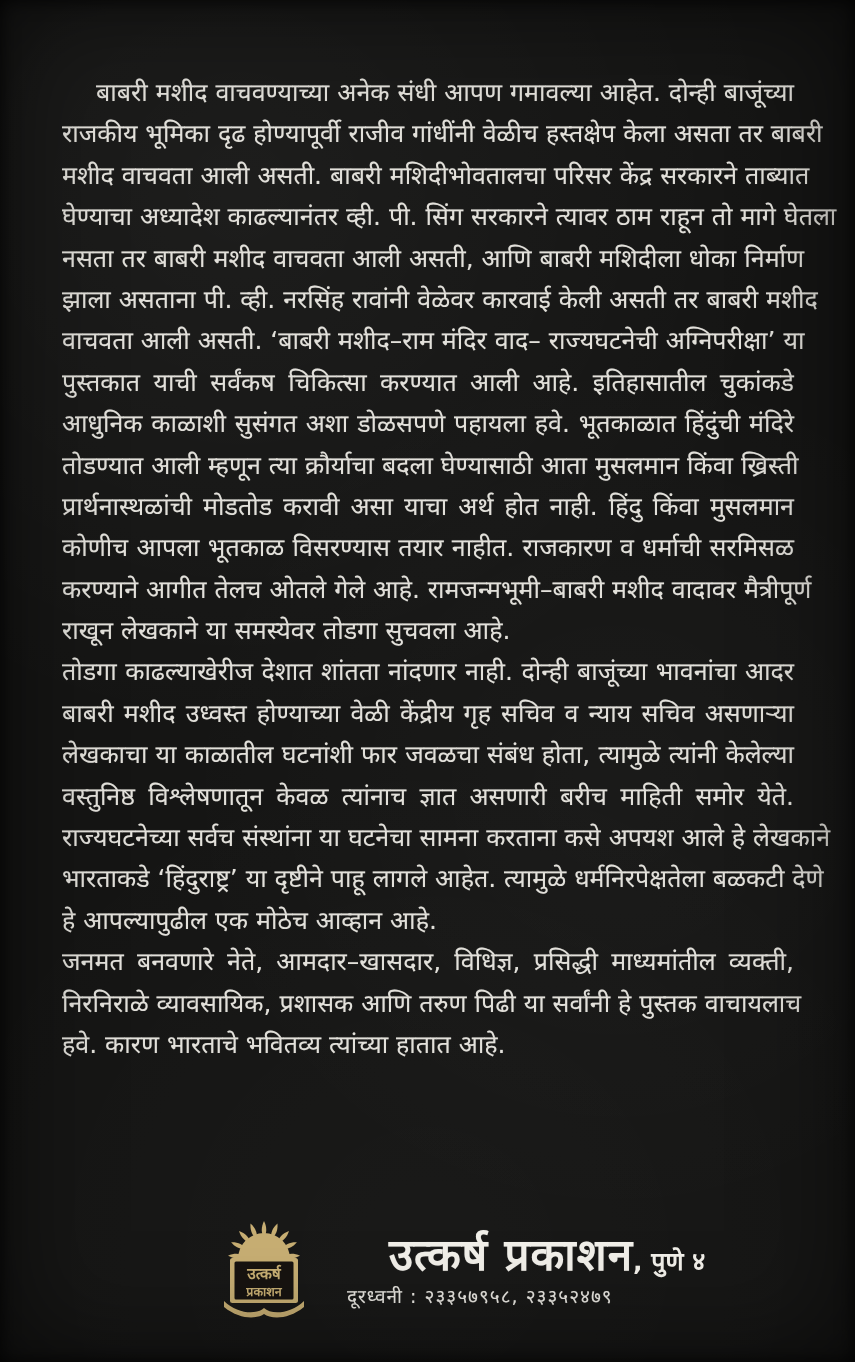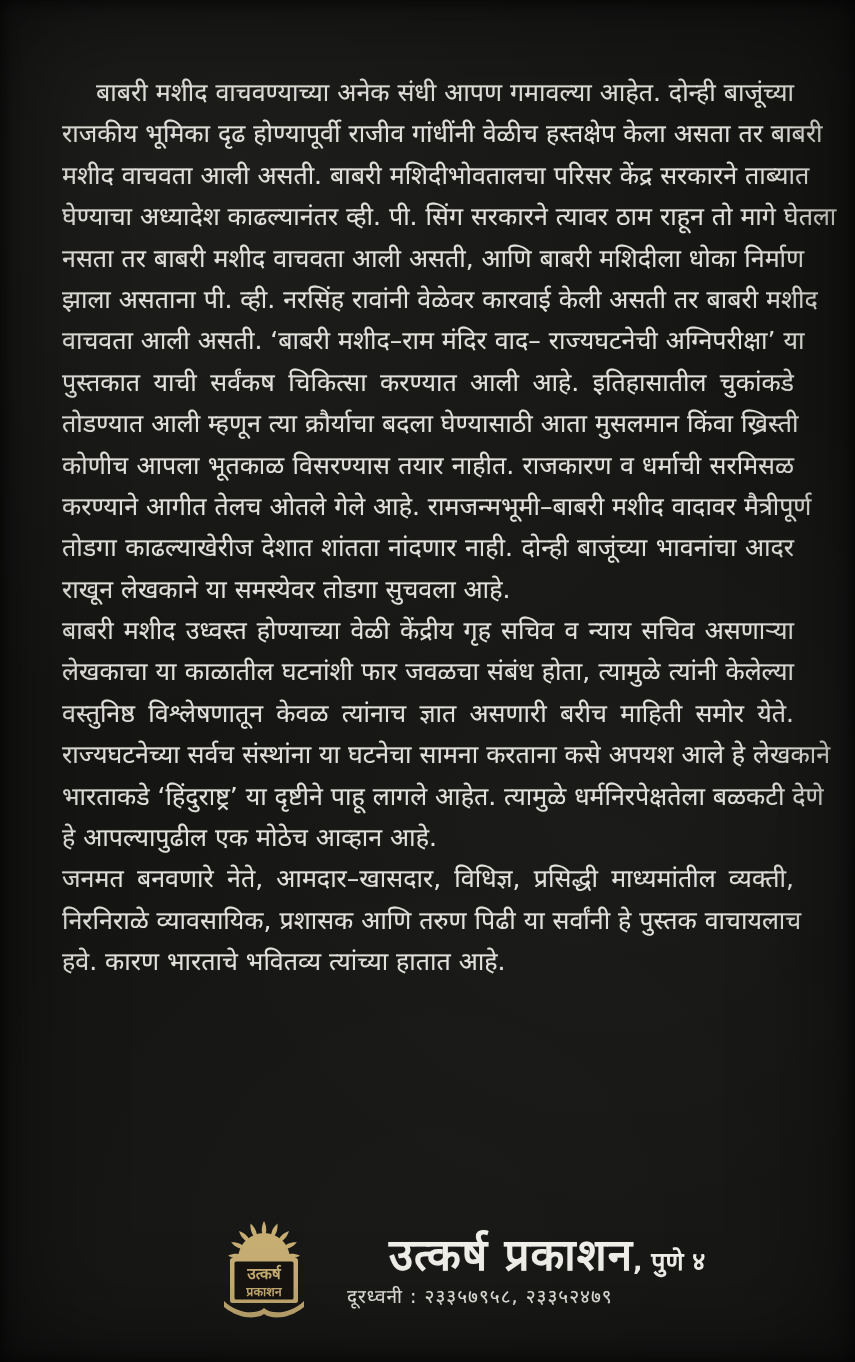--- a/index.html
+++ b/index.html
@@ -99,25 +99,27 @@
 
   <div class="body-text">
       <div class="line indent">बाबरी मशीद वाचवण्याच्या अनेक संधी आपण गमावल्या आहेत. दोन्ही बाजूंच्या</div>
       <div class="line">राजकीय भूमिका दृढ होण्यापूर्वी राजीव गांधींनी वेळीच हस्तक्षेप केला असता तर बाबरी</div>
       <div class="line">मशीद वाचवता आली असती. बाबरी मशिदीभोवतालचा परिसर केंद्र सरकारने ताब्यात</div>
       <div class="line">घेण्याचा अध्यादेश काढल्यानंतर व्ही. पी. सिंग सरकारने त्यावर ठाम राहून तो मागे घेतला</div>
       <div class="line">नसता तर बाबरी मशीद वाचवता आली असती, आणि बाबरी मशिदीला धोका निर्माण</div>
       <div class="line">झाला असताना पी. व्ही. नरसिंह रावांनी वेळेवर कारवाई केली असती तर बाबरी मशीद</div>
       <div class="line">वाचवता आली असती. ‘बाबरी मशीद–राम मंदिर वाद– राज्यघटनेची अग्निपरीक्षा’ या</div>
       <div class="line">पुस्तकात याची सर्वंकष चिकित्सा करण्यात आली आहे. इतिहासातील चुकांकडे</div>
+      <div class="line">आधुनिक काळाशी सुसंगत अशा डोळसपणे पहायला हवे. भूतकाळात हिंदुंची मंदिरे</div>
       <div class="line">तोडण्यात आली म्हणून त्या क्रौर्याचा बदला घेण्यासाठी आता मुसलमान किंवा ख्रिस्ती</div>
+      <div class="line">प्रार्थनास्थळांची मोडतोड करावी असा याचा अर्थ होत नाही. हिंदु किंवा मुसलमान</div>
       <div class="line">कोणीच आपला भूतकाळ विसरण्यास तयार नाहीत. राजकारण व धर्माची सरमिसळ</div>
       <div class="line">करण्याने आगीत तेलच ओतले गेले आहे. रामजन्मभूमी–बाबरी मशीद वादावर मैत्रीपूर्ण</div>
+      <div class="line last">राखून लेखकाने या समस्येवर तोडगा सुचवला आहे.</div>
       <div class="line">तोडगा काढल्याखेरीज देशात शांतता नांदणार नाही. दोन्ही बाजूंच्या भावनांचा आदर</div>
-      <div class="line last">राखून लेखकाने या समस्येवर तोडगा सुचवला आहे.</div>
       <div class="line">बाबरी मशीद उध्वस्त होण्याच्या वेळी केंद्रीय गृह सचिव व न्याय सचिव असणाऱ्या</div>
       <div class="line">लेखकाचा या काळातील घटनांशी फार जवळचा संबंध होता, त्यामुळे त्यांनी केलेल्या</div>
       <div class="line">वस्तुनिष्ठ विश्लेषणातून केवळ त्यांनाच ज्ञात असणारी बरीच माहिती समोर येते.</div>
       <div class="line">राज्यघटनेच्या सर्वच संस्थांना या घटनेचा सामना करताना कसे अपयश आले हे लेखकाने</div>
       <div class="line">भारताकडे ‘हिंदुराष्ट्र’ या दृष्टीने पाहू लागले आहेत. त्यामुळे धर्मनिरपेक्षतेला बळकटी देणे</div>
       <div class="line last">हे आपल्यापुढील एक मोठेच आव्हान आहे.</div>
       <div class="line">जनमत बनवणारे नेते, आमदार–खासदार, विधिज्ञ, प्रसिद्धी माध्यमांतील व्यक्ती,</div>
       <div class="line">निरनिराळे व्यावसायिक, प्रशासक आणि तरुण पिढी या सर्वांनी हे पुस्तक वाचायलाच</div>
       <div class="line last">हवे. कारण  भारताचे भवितव्य त्यांच्या हातात आहे.</div>
     </div>

